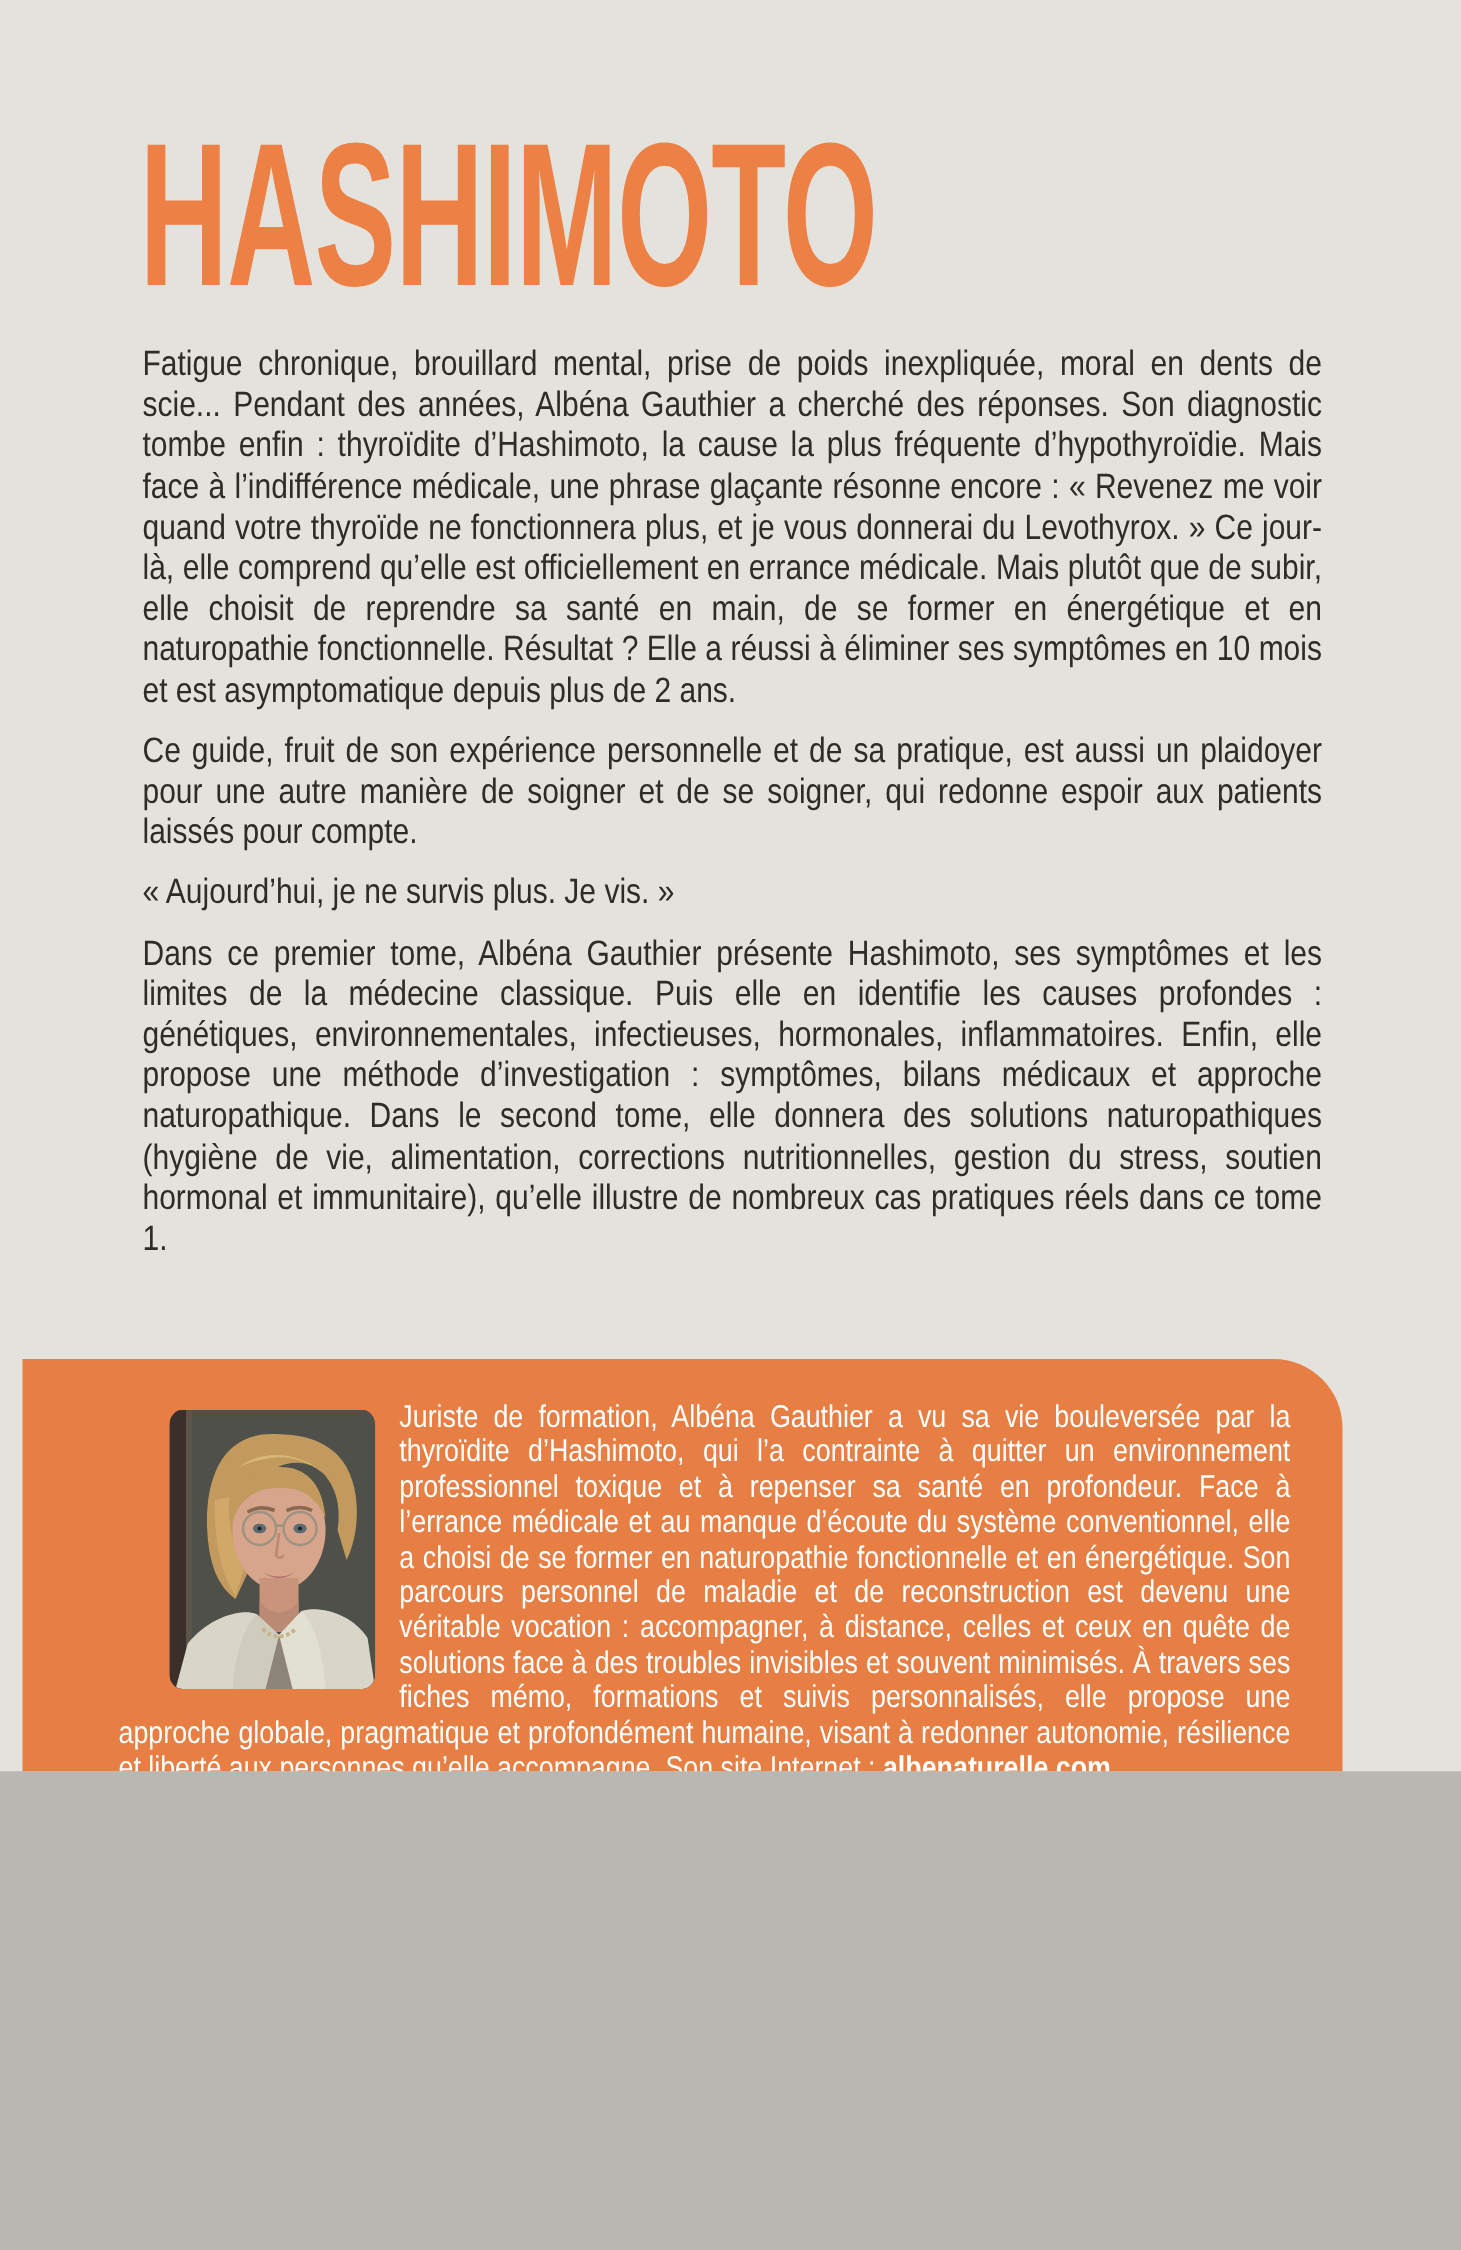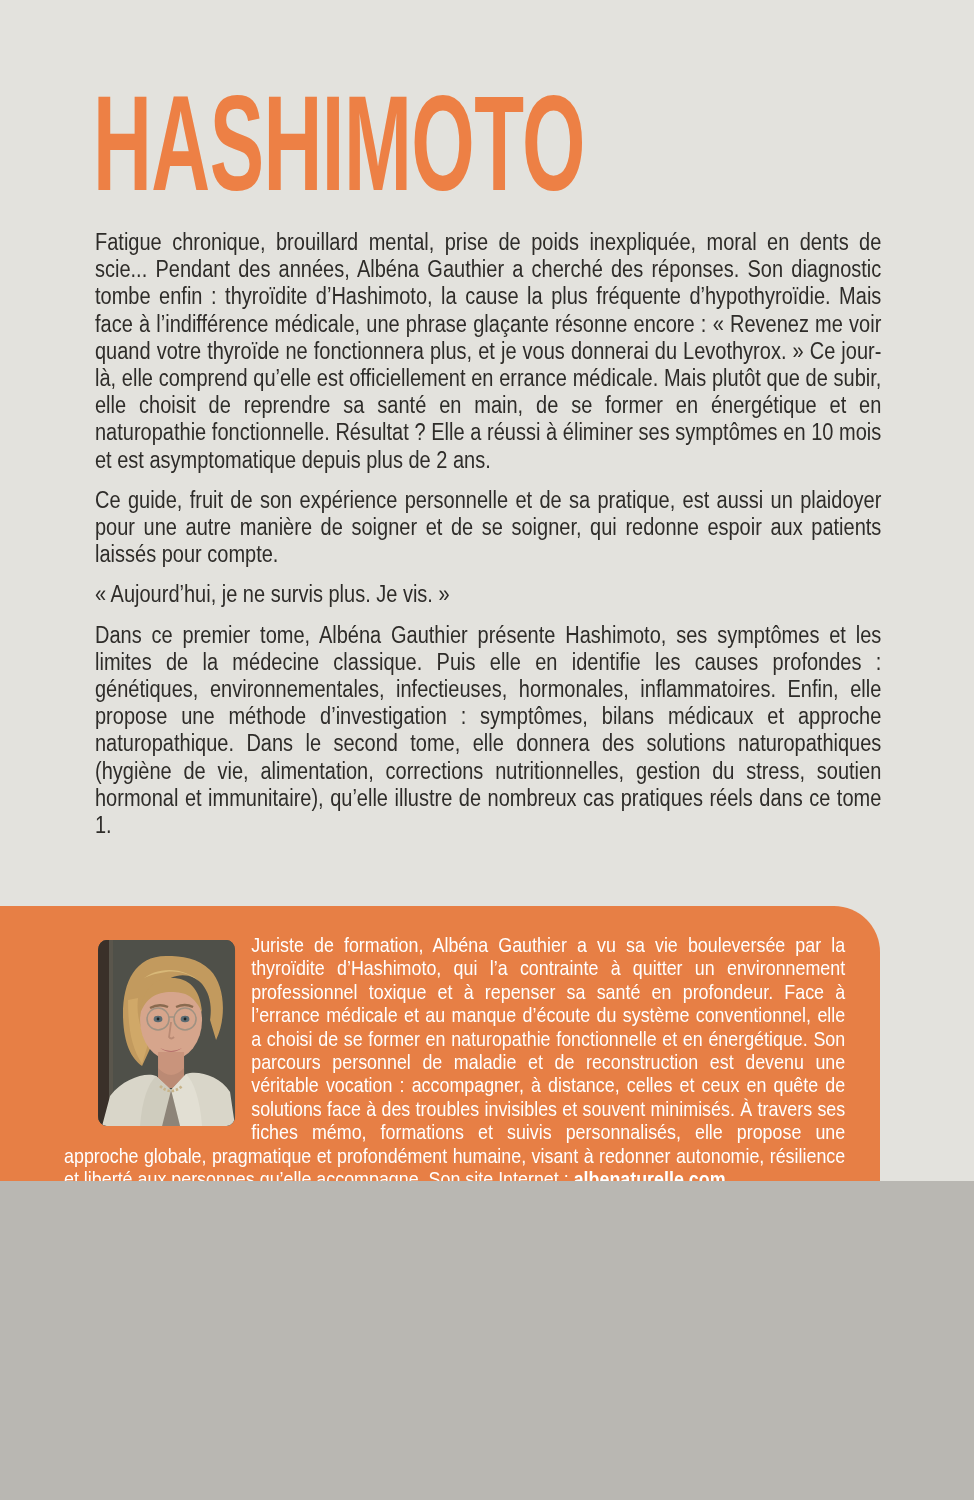--- a/index.html
+++ b/index.html
@@ -11,21 +11,21 @@
          color:#ED8045;transform:scaleX(0.60);transform-origin:0 0;white-space:nowrap;letter-spacing:-1px;}
 
   
   .synopsis{position:absolute;left:95px;top:229px;width:924px;transform:scaleX(0.851);transform-origin:0 0;
             color:#2e2c29;font-size:23.5px;line-height:27.2px;text-align:justify;}
   .synopsis p{margin:0 0 13px 0;}
   .synopsis p.quote{text-align:left;margin:0 0 13px 0;}
   .synopsis p:last-child{margin-bottom:0;}
 
   
-  .bio-box{position:absolute;left:0;top:906px;width:880px;height:326px;background:#E77F45;
+  .bio-box{position:absolute;left:15px;top:906px;width:880px;height:326px;background:#E77F45;
            border-radius:0 46px 46px 0;overflow:hidden;}
   .bio-scale{position:absolute;left:64px;top:27px;width:918px;transform:scaleX(0.851);transform-origin:0 0;
              color:#ffffff;font-size:21px;line-height:23.4px;text-align:justify;}
   .photo{float:left;width:161px;height:186px;margin:7px 19px 16px 40px;border-radius:10px;
          overflow:hidden;background:#4f5049;}
   .photo svg{display:block;}
   .bio-scale b{font-weight:700;}
 
   
   .coll-script{position:absolute;left:128px;top:1294px;font-family:"DejaVu Serif",serif;font-style:italic;

